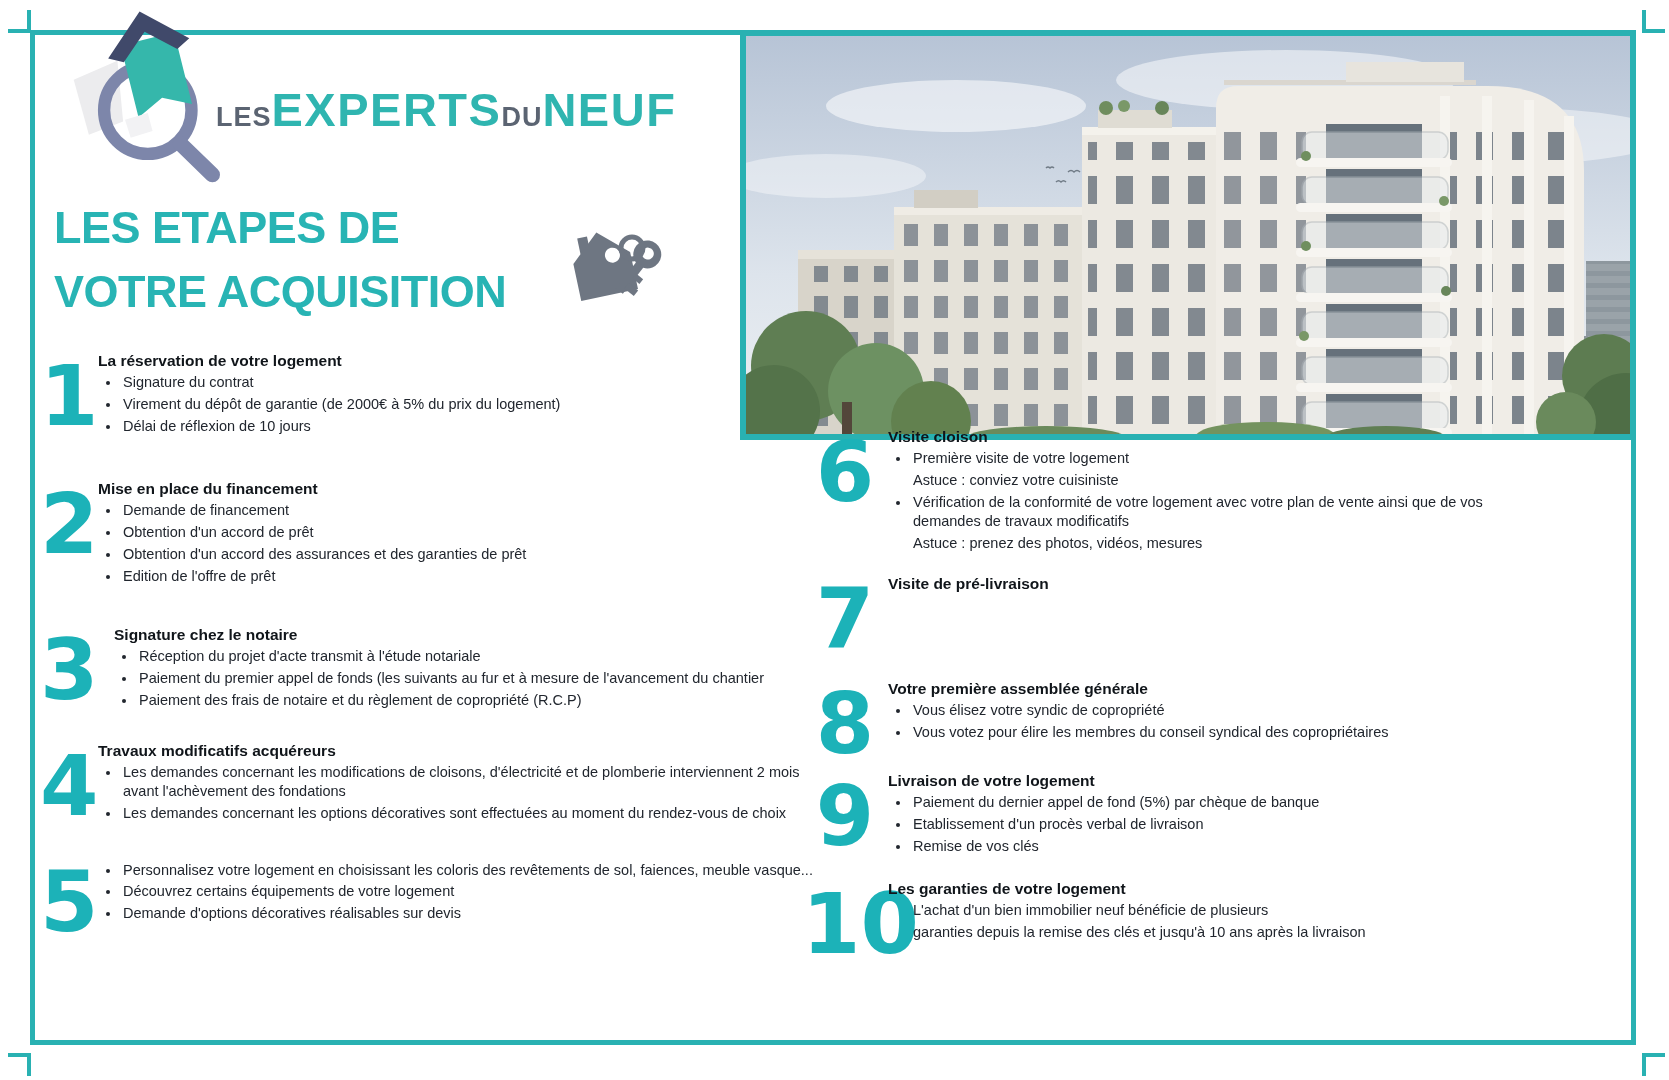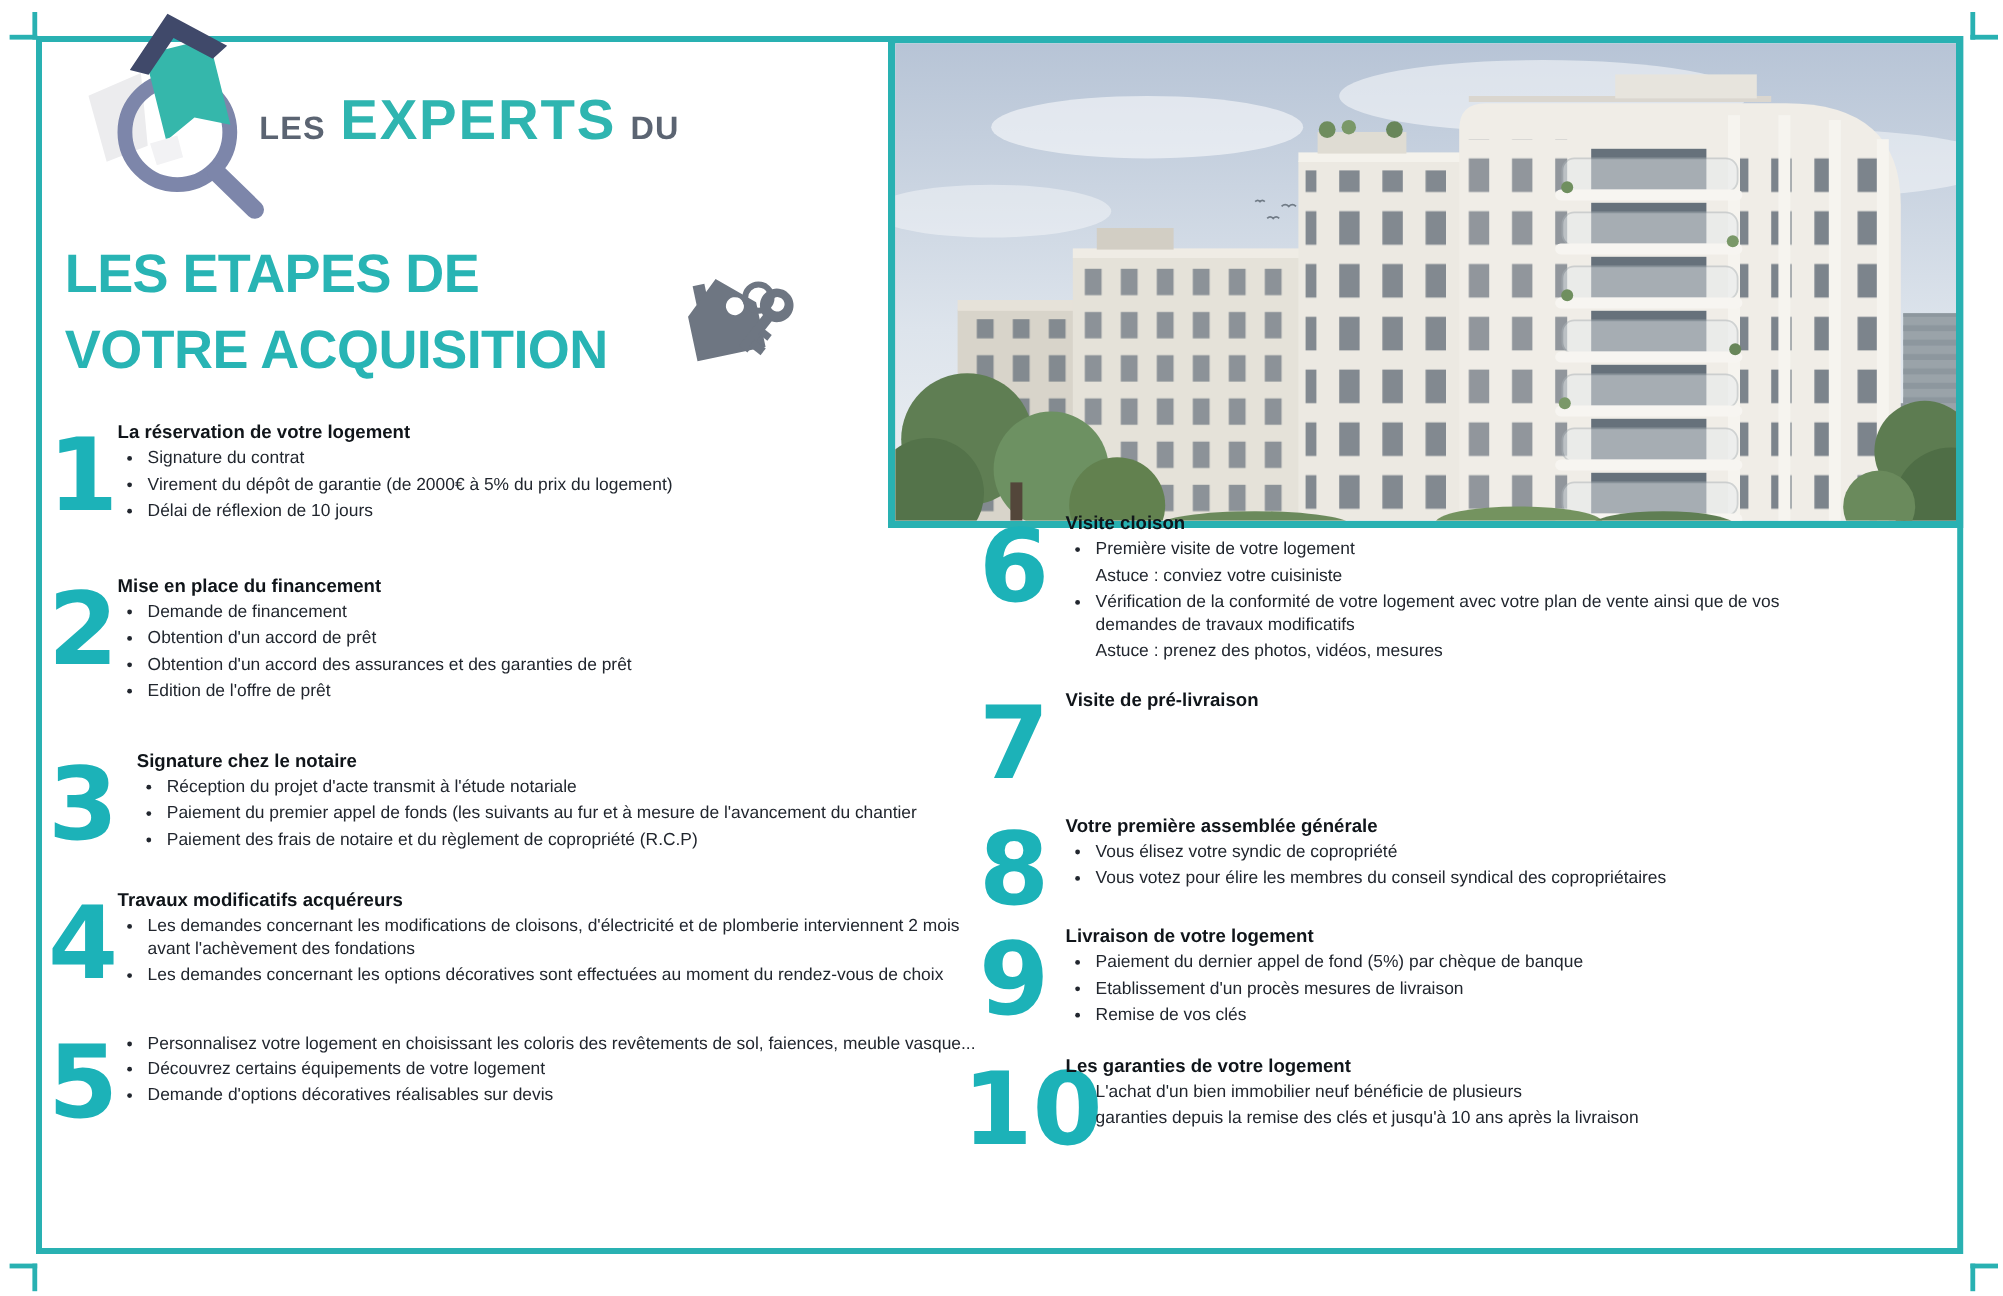--- a/index.html
+++ b/index.html
@@ -12,21 +12,21 @@
     border:5px solid #29b1b2;box-sizing:border-box;
   }
   .mark{position:absolute;width:19px;height:19px;border:0 solid #29b1b2;}
   .mark.tl{left:8px;top:10px;border-right-width:4px;border-bottom-width:4px;}
   .mark.tr{left:1642px;top:10px;border-left-width:4px;border-bottom-width:4px;}
   .mark.bl{left:8px;top:1053px;border-right-width:4px;border-top-width:4px;}
   .mark.br{left:1642px;top:1053px;border-left-width:4px;border-top-width:4px;}
 
   .logo-art{position:absolute;left:68px;top:0px;width:152px;height:188px;}
   .logo-text{
-    position:absolute;left:216px;top:72px;display:flex;align-items:baseline;gap:12px;
+    position:absolute;left:216px;top:82px;display:flex;align-items:baseline;
     white-space:nowrap;
   }
   .logo-text .sm{font-size:27px;color:#5b6472;font-weight:bold;letter-spacing:1px;}
   .logo-text .lg{font-size:47px;color:#2fb5b0;font-weight:bold;letter-spacing:1.5px;}
 
   .title{
     position:absolute;left:54px;top:196px;
     font-size:45px;font-weight:bold;color:#28b4b4;line-height:1.43;letter-spacing:-0.5px;
   }
   .key-art{position:absolute;left:556px;top:218px;width:118px;height:90px;}
@@ -67,20 +67,21 @@
     <polygon points="64,36 122,36 122,114 93,100 64,114" fill="#35b7ab"></polygon>
     <polygon points="48,46 92,6 136,46 121,54 92,28 63,54" fill="#40496a"></polygon>
   </g>
   <polygon points="60,122 84,115 89,134 66,141" fill="#f2f2f4"></polygon>
 </svg>
 
 <div class="logo-text">
   <span class="sm">LES</span>
   <span class="lg">EXPERTS</span>
   <span class="sm">DU</span>
+  <span class="lg">NEUF</span>
 </div>
 
 <div class="title">
   <div>LES ETAPES DE</div>
   <div>VOTRE ACQUISITION</div>
 </div>
 
 <svg class="key-art" viewBox="0 0 118 90">
   <g fill="#6e7682">
     <g transform="rotate(-12 46 46)">
@@ -276,21 +277,21 @@
           <li>Vous votez pour élire les membres du conseil syndical des copropriétaires</li>
         </ul>
       </div>
     </div>
     <div class="step" style="left: 802px; top: 772px; width: 736px;">
       <div class="step-num" style="width: 86px;">9</div>
       <div class="step-body" style="width: 650px;">
         <div class="step-title">Livraison de votre logement</div>
         <ul>
           <li>Paiement du dernier appel de fond (5%) par chèque de banque</li>
-          <li>Etablissement d'un procès mesures de livraison</li>
+          <li>Etablissement d'un procès verbal de livraison</li>
           <li>Remise de vos clés</li>
         </ul>
       </div>
     </div>
     <div class="step" style="left: 802px; top: 880px; width: 736px;">
       <div class="step-num" style="width: 86px;">10</div>
       <div class="step-body" style="width: 650px;">
         <div class="step-title">Les garanties de votre logement</div>
         <ul>
           <li class="nob">L'achat d'un bien immobilier neuf bénéficie de plusieurs</li>

